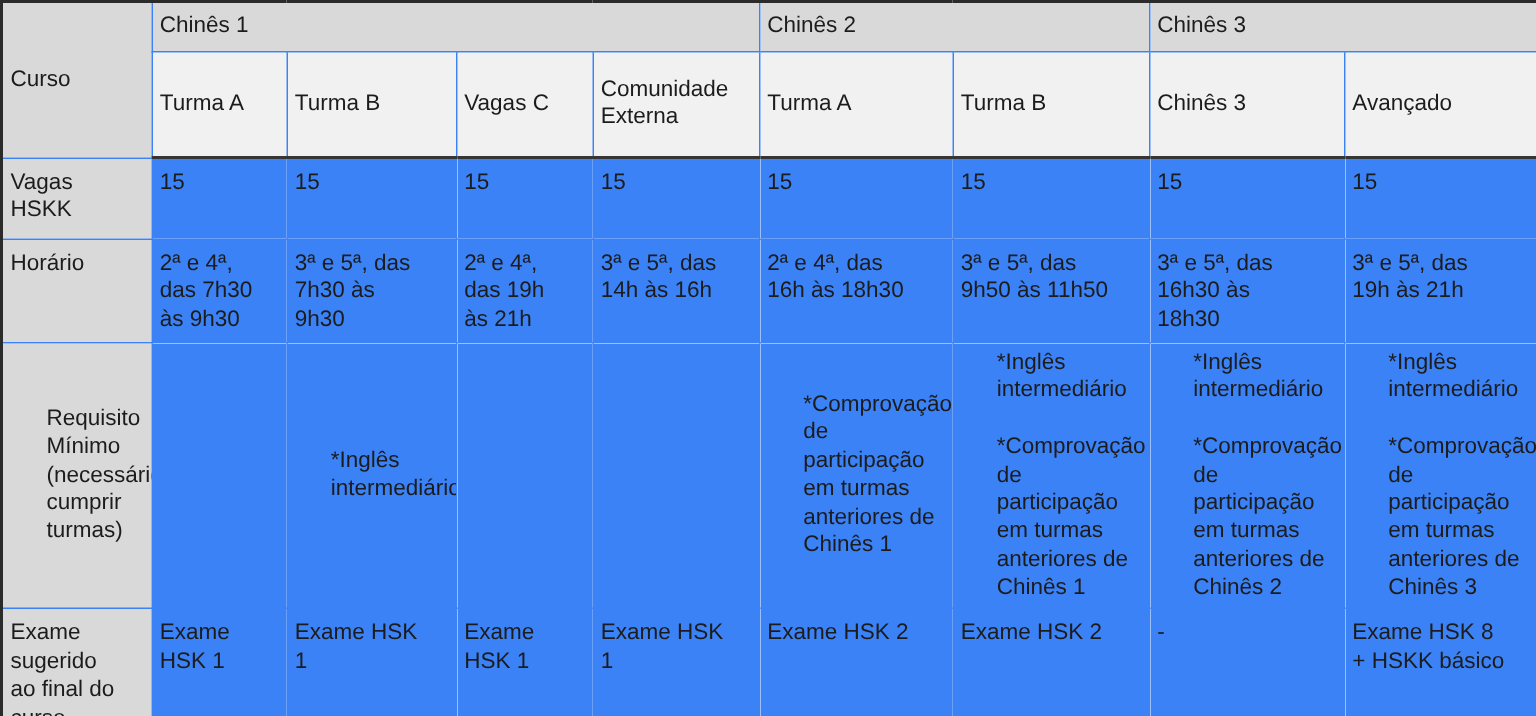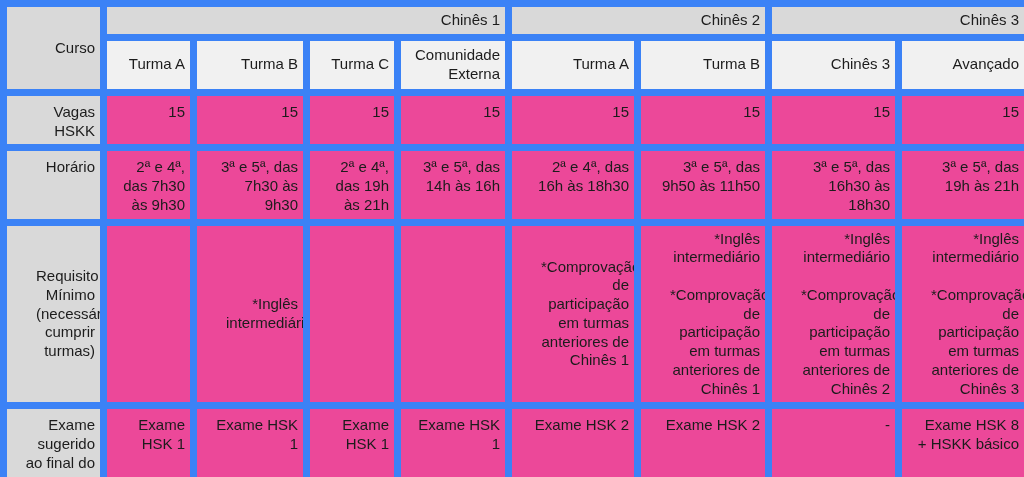--- a/index.html
+++ b/index.html
@@ -8,34 +8,34 @@
   table.course-table {
     table-layout: fixed;
     width: 1024px;
     border-collapse: collapse;
     border: 2px solid #2b2b2b;
     font-size: 15px;
     line-height: 1.25;
     color: #1c1c1c;
   }
   .course-table th, .course-table td {
-    border: 7px solid #3b82f6;
-    text-align: right;
+    border: 1px solid #3b82f6;
+    text-align: left;
     padding: 4px 5px;
     font-weight: normal;
     white-space: pre-line;
     overflow: hidden;
     box-sizing: border-box;
   }
   
   .corner, .rowlabel, tr.group-row th { background: #d9d9d9; }
   
   tr.sub-row th { background: #f1f1f1; border-bottom: 2px solid #353535; }
   
-  td.cell { background: #ec4899; }
+  td.cell { background: #3b82f6; }
 
   
   .corner, .rowlabel { border-right: 2px solid #353535; }
   
   .sep-left { border-left: 2px solid #353535; }
 
   
   tr.group-row th, tr.sub-row th { vertical-align: middle; }
   tr.vagas-row td, tr.vagas-row th,
   tr.horario-row td, tr.horario-row th,
@@ -59,24 +59,24 @@
   </colgroup>
 
   <tbody>
       <tr class="group-row" style="height:33px">
     <th rowspan="2" class="corner">Curso</th>
     <th colspan="4">Chinês 1</th>
     <th colspan="2" class="sep-left">Chinês 2</th>
     <th colspan="2" class="sep-left">Chinês 3</th>
   </tr>
 
-  <tr class="sub-row" style="height:55px">
+  <tr class="sub-row" style="height:71px">
     <th>Turma A</th>
     <th>Turma B</th>
-    <th>Turma C</th>
+    <th>Vagas C</th>
     <th>Comunidade Externa</th>
     <th class="sep-left">Turma A</th>
     <th>Turma B</th>
     <th class="sep-left">Chinês 3</th>
     <th>Avançado</th>
   </tr>
 
   <tr class="vagas-row" style="height:54px">
     <th class="rowlabel">Vagas
 HSKK</th>

